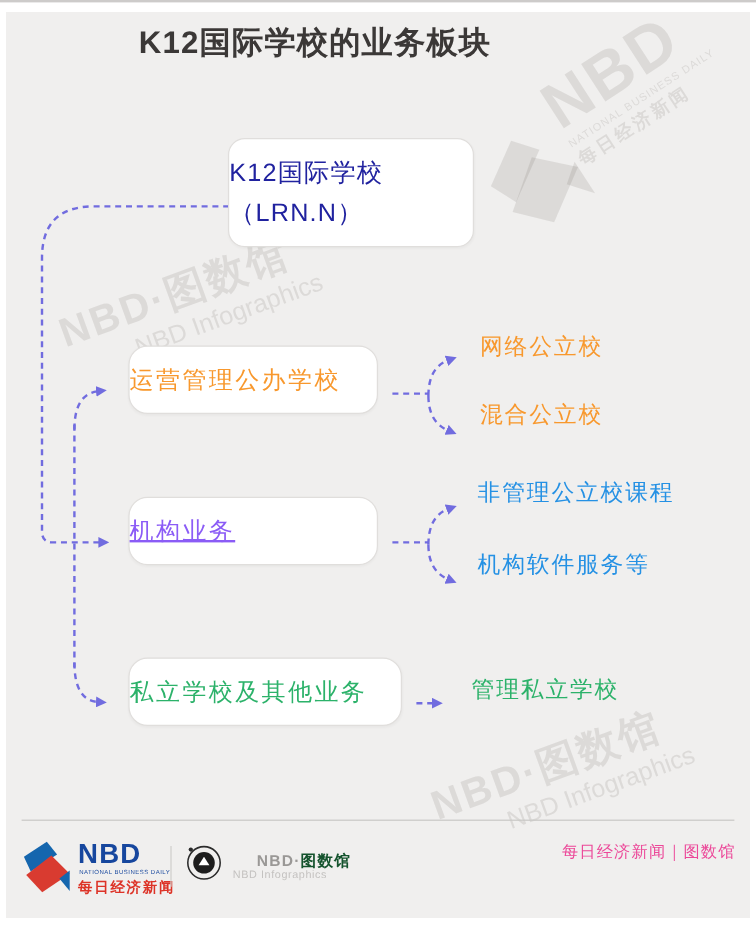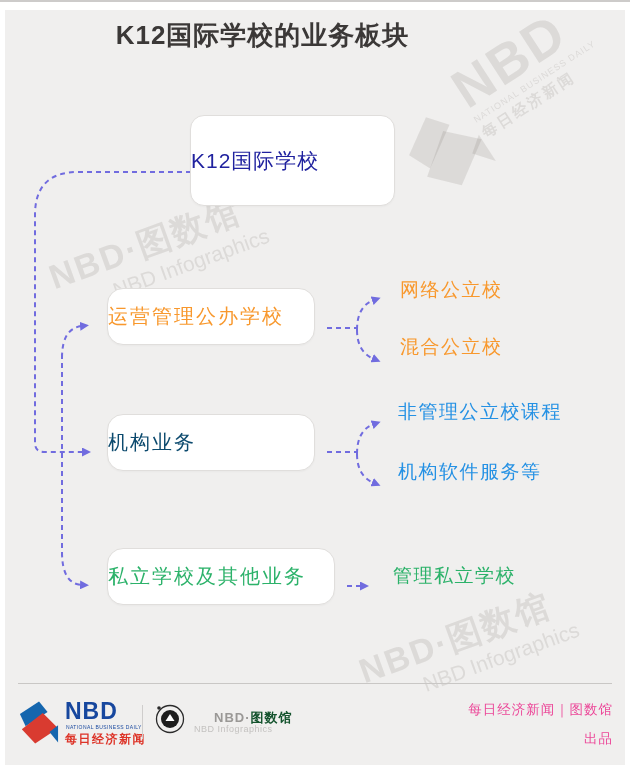--- a/index.html
+++ b/index.html
@@ -11,21 +11,21 @@
   .title{position:absolute;left:0;top:18px;width:525px;text-align:center;
          font-size:26px;font-weight:700;color:#3b3837;letter-spacing:1px;}
   
   .node{position:absolute;background:#ffffff;border:1.5px solid #e0dedc;
         display:flex;flex-direction:column;justify-content:center;
         box-sizing:border-box;box-shadow:0 1px 2px rgba(0,0,0,0.03);}
   .node-root{left:190px;top:115px;width:205px;height:91px;border-radius:14px;
              font-size:21px;line-height:33px;color:#20229f;letter-spacing:1px;}
   .node-b{height:57px;border-radius:16px;font-size:20px;letter-spacing:2px;}
   .node-b1{left:107px;top:288px;width:208px;color:#f8982d;}
-  .node-b2{left:107px;top:414px;width:208px;color:#0c4a6e;}
+  .node-b2{left:107px;top:414px;width:208px;color:#8b5cf6;text-decoration:underline;}
   .node-b3{left:107px;top:548px;width:228px;color:#2cb26a;}
   
   .leaf{position:absolute;font-size:19px;line-height:20px;letter-spacing:1.5px;white-space:nowrap;}
   .l00{left:400px;top:280px;color:#f8982d;}
   .l01{left:400px;top:337px;color:#f8982d;}
   .l10{left:398px;top:402px;color:#2591e4;}
   .l11{left:398px;top:462px;color:#2591e4;}
   .l20{left:393px;top:566px;color:#2cb26a;}
   
   .connectors{position:absolute;left:0;top:0;pointer-events:none;}
@@ -110,20 +110,21 @@
 
   <path class="dash" d="M 327 452 L 357 452"></path>
   <path class="dash" d="M 357 454 Q 357 430 374 424" marker-end="url(#arr)"></path>
   <path class="dash" d="M 357 454 Q 357 476 374 483" marker-end="url(#arr)"></path>
 
   <path class="dash" d="M 347 586 L 362 586" marker-end="url(#arr)"></path>
 </svg>
 
 <div class="node node-root">
   <div>K12国际学校</div>
+  <div>（LRN.N）</div>
 </div>
 <div class="node node-b node-b1">
   <span>运营管理公办学校</span>
 </div>
 <div class="node node-b node-b2">
   <span>机构业务</span>
 </div>
 <div class="node node-b node-b3">
   <span>私立学校及其他业务</span>
 </div>
@@ -152,14 +153,13 @@
   <circle cx="16" cy="16" r="9" fill="#1d1d1d"></circle>
   <polygon points="16,11 20.5,18 11.5,18" fill="#ffffff"></polygon>
 </svg>
 <div class="f-brand">
   <span class="pre">NBD·</span><span class="main">图数馆</span>
 </div>
 <div class="f-brand-en">NBD Infographics</div>
 
 <div class="f-credit">
   <div>每日经济新闻｜图数馆</div>
-  <div class="line2">出品</div>
 </div>
 
 </body></html>

